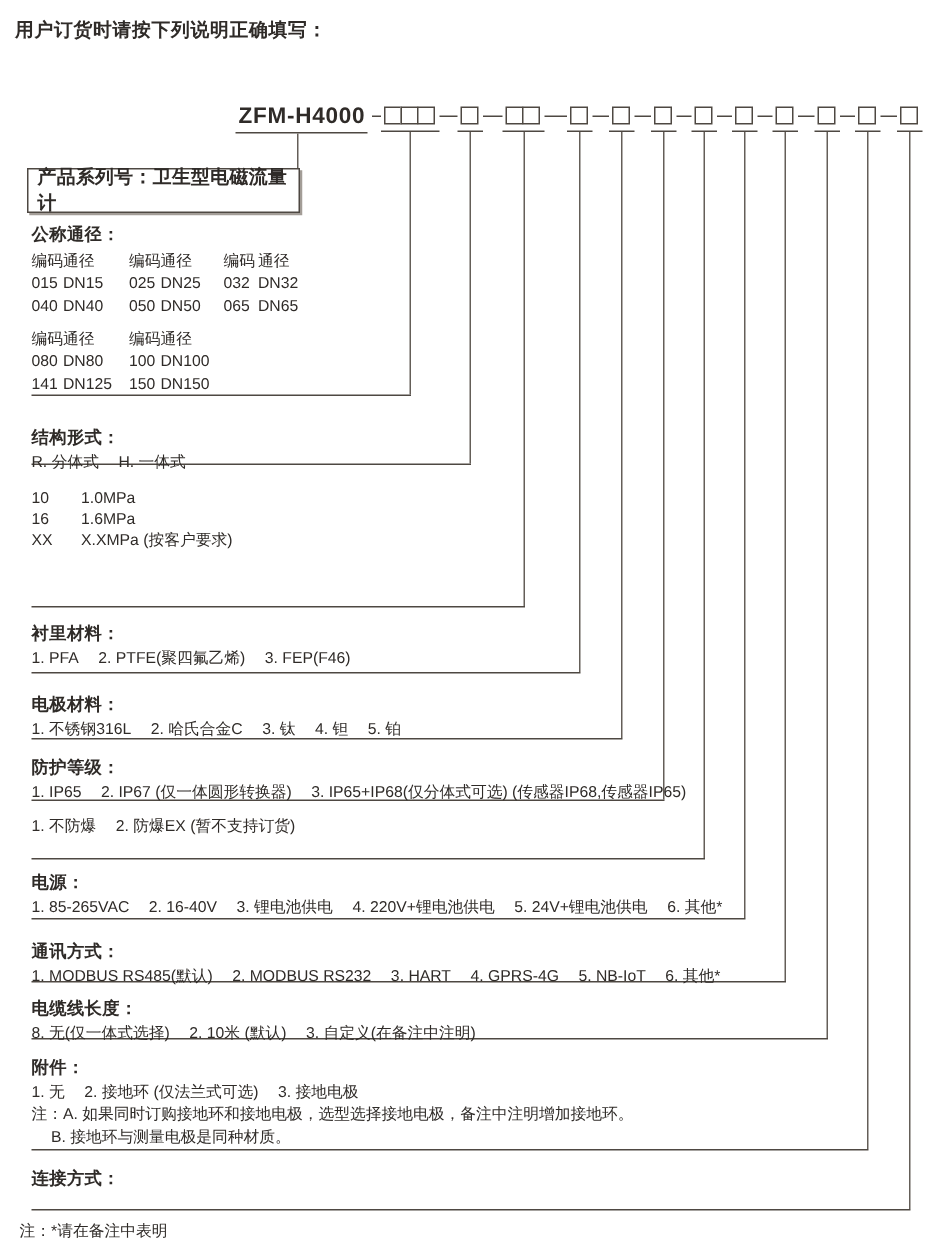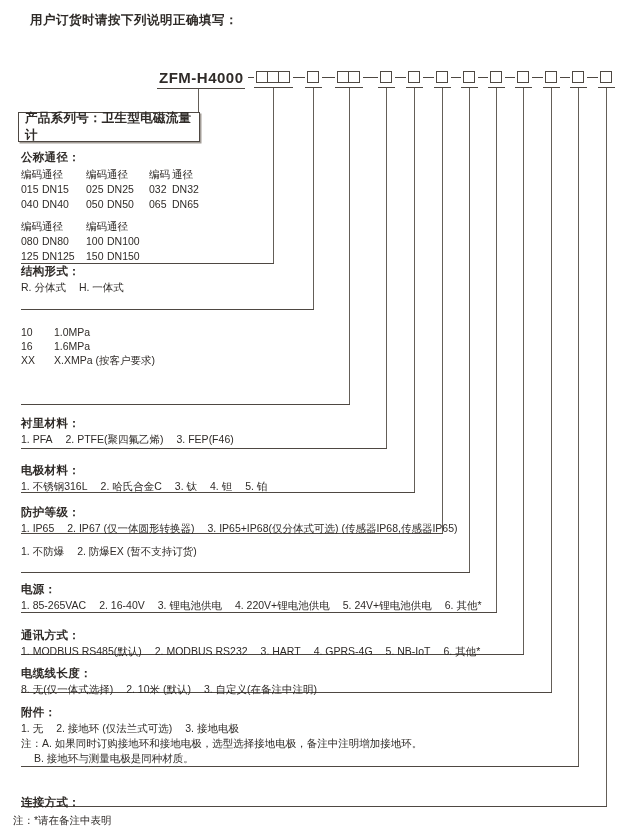--- a/index.html
+++ b/index.html
@@ -1,19 +1,19 @@
 <!DOCTYPE html>
 <html><head>
 <meta charset="utf-8">
 <style>
   html,body{margin:0;padding:0;background:#ffffff;}
   body{width:622px;height:828px;position:relative;overflow:hidden;
        font-family:"Liberation Sans","DejaVu Sans",sans-serif;color:#2f2b28;}
   .canvas{position:absolute;inset:0;background:#fff;}
-  .instruction{position:absolute;left:30px;top:12px;font-size:12.5px;font-weight:700;letter-spacing:.5px;}
+  .instruction{position:absolute;left:10px;top:12px;font-size:12.5px;font-weight:700;letter-spacing:.5px;}
   .model-code{position:absolute;left:159px;top:69px;font-size:15px;font-weight:700;letter-spacing:.5px;}
   .ln{position:absolute;background:#4e4842;}
   .vln{position:absolute;background:#645e58;width:1px;}
   .code-box{position:absolute;width:12px;height:12px;box-sizing:border-box;border:1.2px solid #4e4842;background:#fff;}
   .series-box{position:absolute;left:18px;top:112px;width:182px;height:30px;box-sizing:border-box;
       border:1.3px solid #4e4842;box-shadow:1.5px 1.5px 0 #a39d97;display:flex;align-items:center;}
   .series-box span{font-size:12.5px;font-weight:700;padding-left:6px;letter-spacing:.3px;}
   .section{position:absolute;left:21px;font-size:10.5px;line-height:13px;white-space:nowrap;}
   .sec-label{font-size:11.5px;font-weight:700;margin-bottom:3px;letter-spacing:.3px;font-family:Liberation Serif, serif;}
   .opt{margin-right:13px;}
@@ -127,27 +127,27 @@
         </div>
         <div class="dn-table t2">
           <span class="cell">编码</span>
           <span class="cell">通径</span>
           <span class="cell">编码</span>
           <span class="cell">通径</span>
           <span class="cell">080</span>
           <span class="cell">DN80</span>
           <span class="cell">100</span>
           <span class="cell">DN100</span>
-          <span class="cell">125</span>
+          <span class="cell">141</span>
           <span class="cell">DN125</span>
           <span class="cell">150</span>
           <span class="cell">DN150</span>
         </div>
       </div>
-      <div class="section" style="top: 265px;">
+      <div class="section" style="top: 286px;">
         <div class="sec-label">结构形式：</div>
         <div class="items"><span class="opt">R. 分体式</span><span class="opt">H. 一体式</span></div>
       </div>
       <div class="section" style="top: 325px;">
         <div class="kv-row"><span class="kv-code">10</span><span class="kv-val">1.0MPa</span></div>
         <div class="kv-row"><span class="kv-code">16</span><span class="kv-val">1.6MPa</span></div>
         <div class="kv-row"><span class="kv-code">XX</span><span class="kv-val">X.XMPa (按客户要求)</span></div>
       </div>
       <div class="section" style="top: 417px;">
         <div class="sec-label">衬里材料：</div>
@@ -175,18 +175,18 @@
       <div class="section" style="top: 667px;">
         <div class="sec-label">电缆线长度：</div>
         <div class="items"><span class="opt">8. 无(仅一体式选择)</span><span class="opt">2. 10米 (默认)</span><span class="opt">3. 自定义(在备注中注明)</span></div>
       </div>
       <div class="section" style="top: 706px;">
         <div class="sec-label">附件：</div>
         <div class="items"><span class="opt">1. 无</span><span class="opt">2. 接地环 (仅法兰式可选)</span><span class="opt">3. 接地电极</span></div>
         <div class="sec-note">注：A. 如果同时订购接地环和接地电极，选型选择接地电极，备注中注明增加接地环。</div>
         <div class="sec-note indent">B. 接地环与测量电极是同种材质。</div>
       </div>
-      <div class="section" style="top: 796px;">
+      <div class="section" style="top: 780px;">
         <div class="sec-label">连接方式：</div>
       </div>
     </div>
   <div class="footnote">注：*请在备注中表明</div>
 </div>
 
 </body></html>

